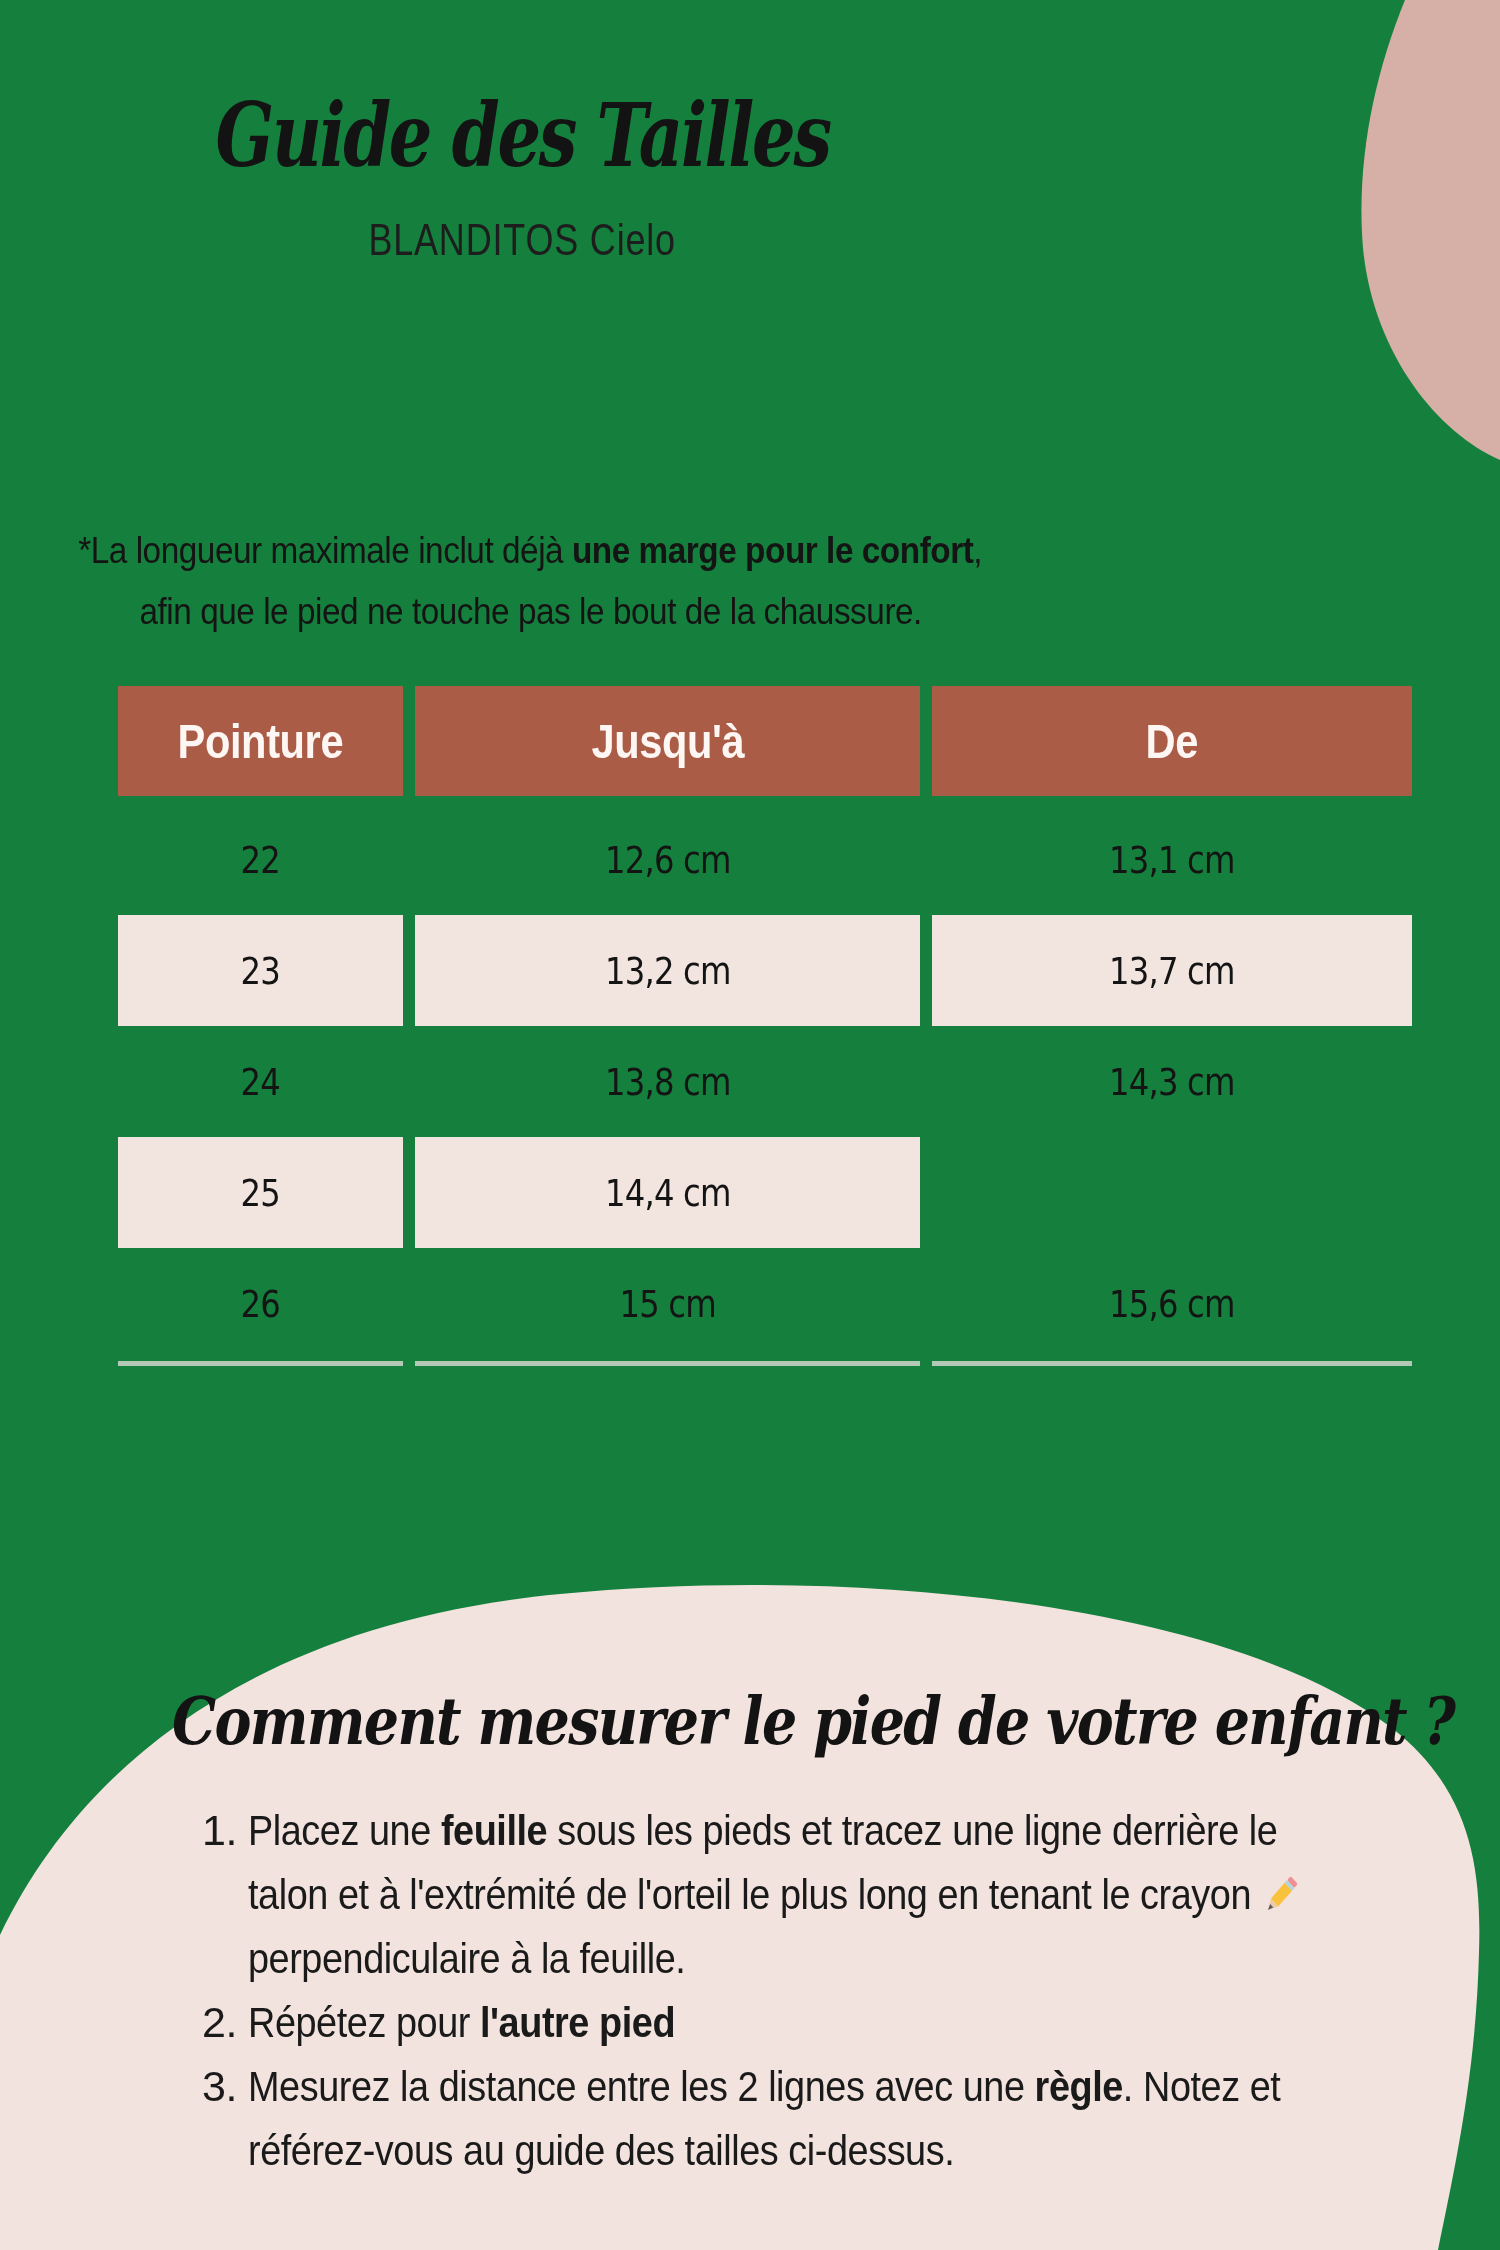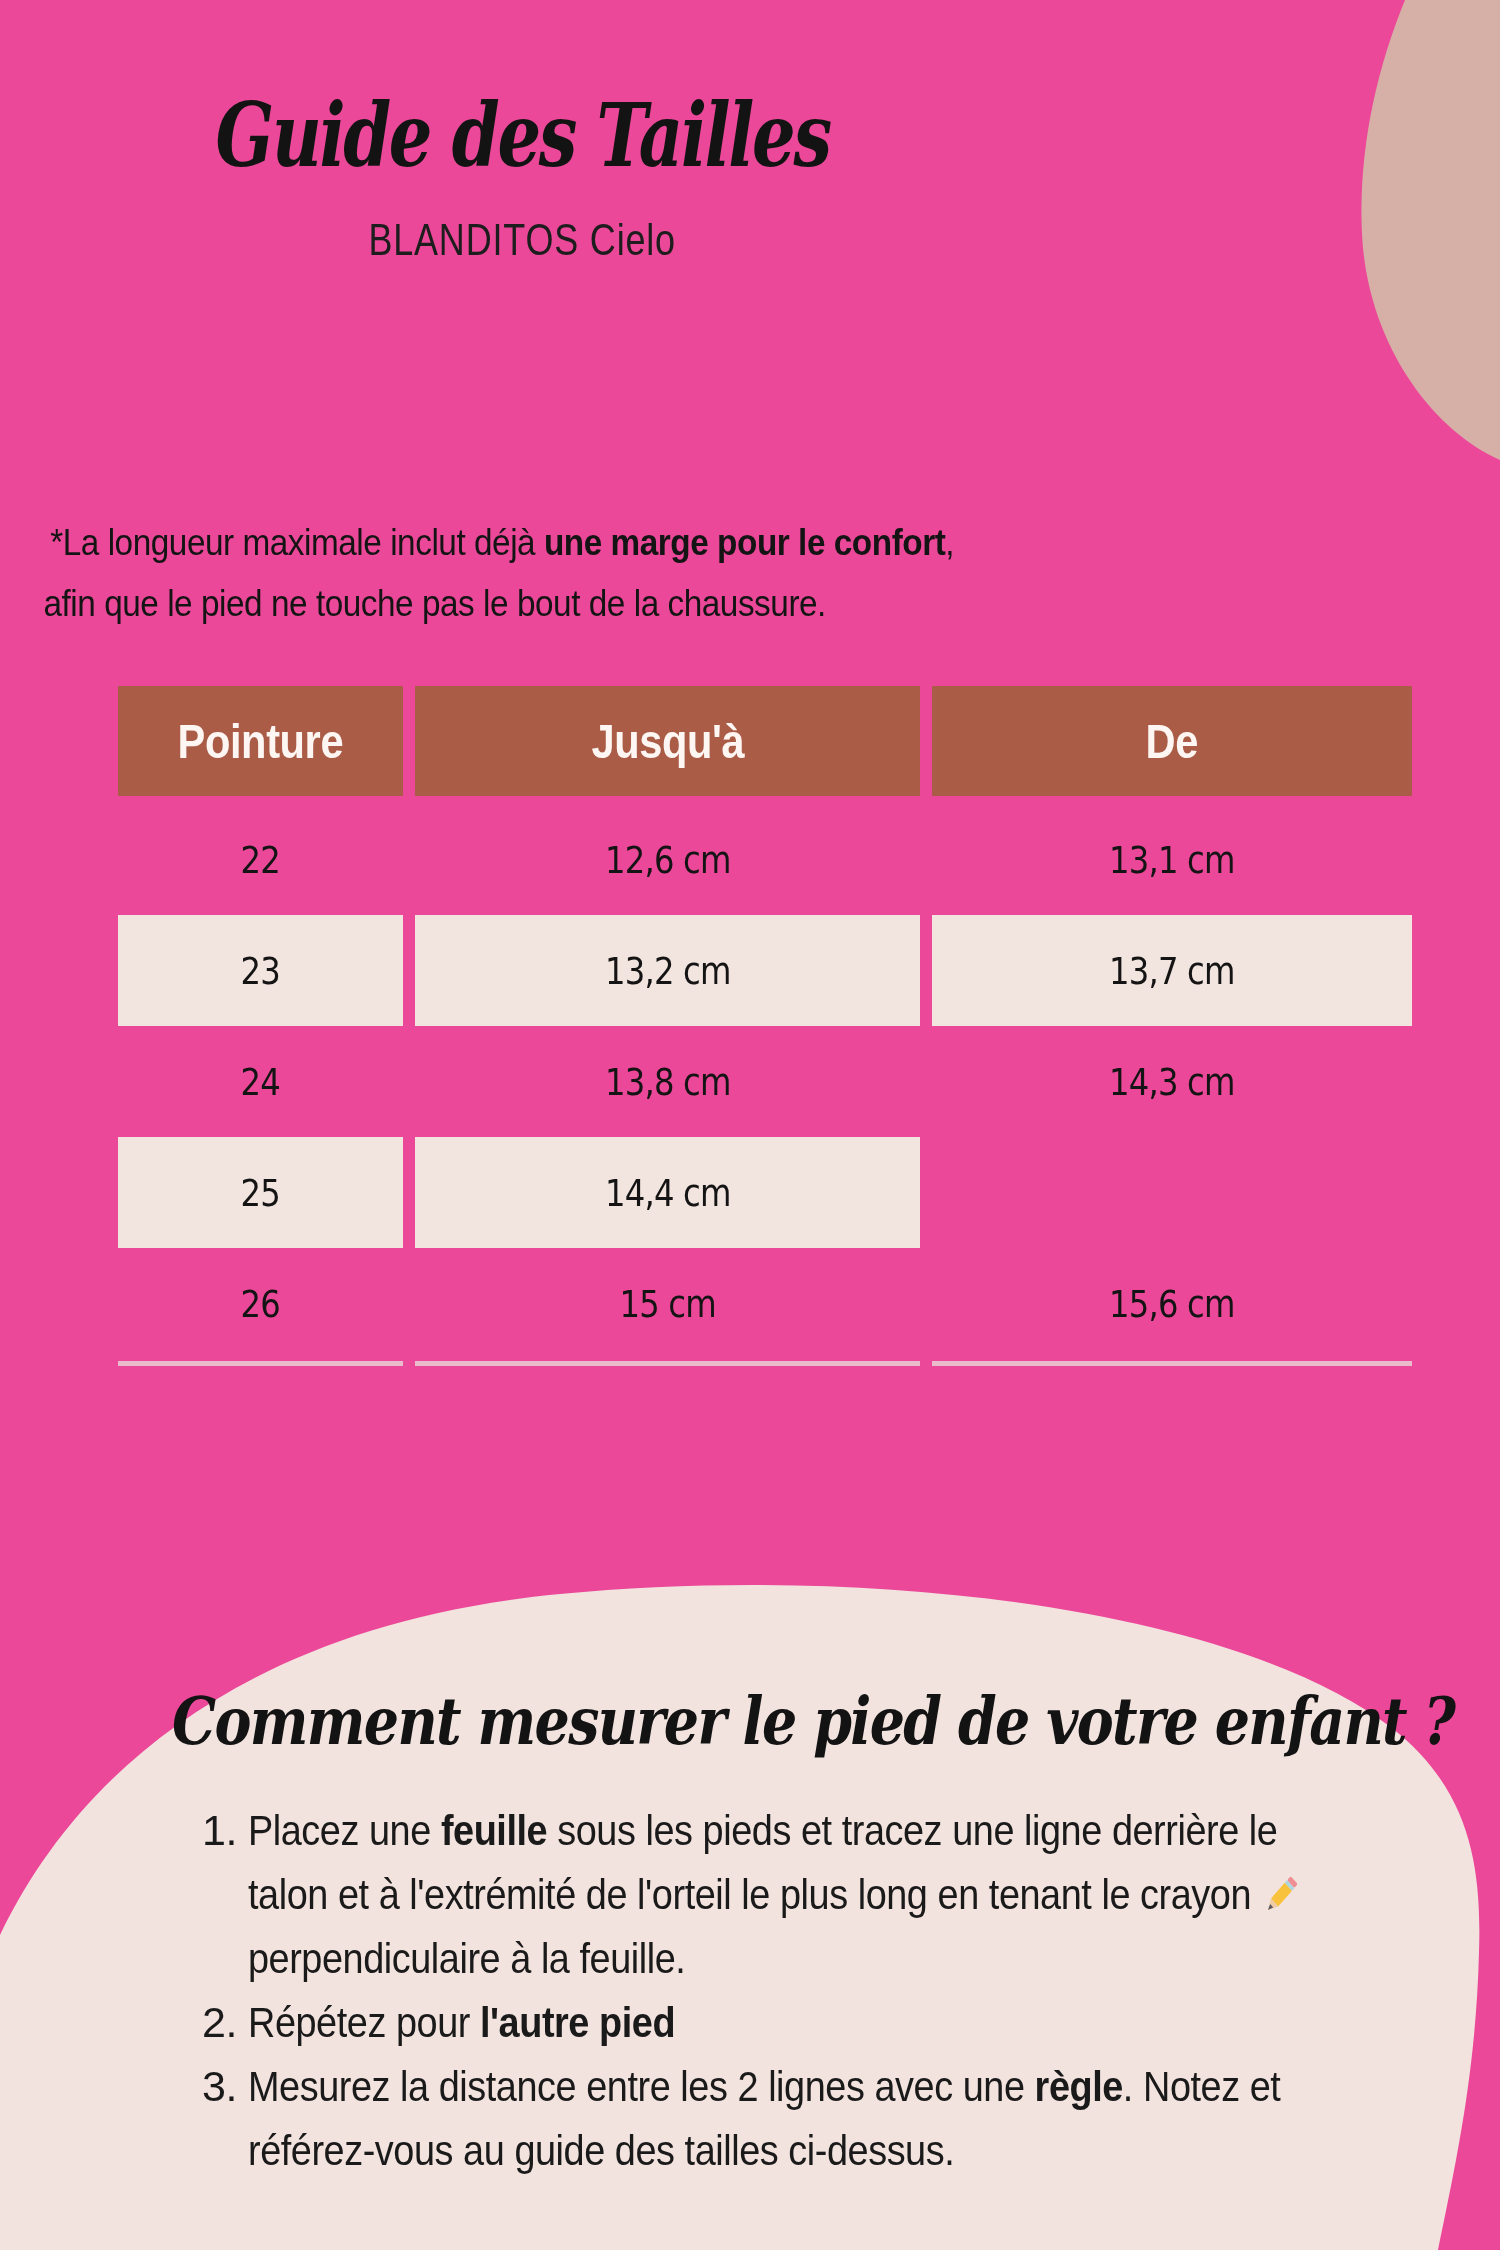--- a/index.html
+++ b/index.html
@@ -3,41 +3,41 @@
 <meta charset="utf-8">
 <style>
   :root{
     --header-bg:#aa5c47;
     --row-alt:#f2e4df;
     --blob-top:#d6b0a6;
     --blob-bottom:#f2e3de;
   }
   html,body{margin:0;padding:0;background:#ffffff;}
   .page{
-    position:relative;width:1500px;height:2250px;background:#ec4899;overflow:hidden;
+    position:relative;width:1500px;height:2250px;background:#15803d;overflow:hidden;
     font-family:"Liberation Sans",sans-serif;color:#161616;
   }
   .bg{position:absolute;left:0;top:0;width:1500px;height:2250px;pointer-events:none;}
   .layer{position:relative;z-index:1;}
 
   
   .cz-c{display:inline-block;transform:scaleX(.85);transform-origin:50% 50%;white-space:nowrap;}
 
   
   .masthead{position:absolute;top:78px;left:0;width:1045px;text-align:center;}
   .masthead h1{
     margin:0;font-family:"DejaVu Serif",serif;font-style:italic;font-weight:700;
     font-size:88px;line-height:1.3;letter-spacing:-3px;color:#131313;
   }
   .title-in{display:inline-block;transform:scaleX(.78);transform-origin:50% 50%;white-space:nowrap;}
   .subtitle{margin-top:22px;font-size:45px;color:#1d1d1d;}
   .subtitle-in{display:inline-block;transform:scaleX(.8);transform-origin:50% 50%;letter-spacing:1px;white-space:nowrap;}
 
   
-  .note{position:absolute;top:512px;left:0;width:1045px;margin:0;
+  .note{position:absolute;top:512px;left:0;width:1045px;margin:8px;text-align:center;
     font-size:37px;line-height:61px;color:#141414;letter-spacing:-.5px;}
   .note strong{font-weight:700;}
   .note .note-line{transform:scaleX(.9);}
 
   
   .size-table{position:absolute;top:686px;left:118px;width:1290px;}
   .thead,.tr,.strips{display:grid;grid-template-columns:285px 505px 480px;column-gap:12px;}
   .th{height:110px;background:var(--header-bg);display:flex;align-items:center;justify-content:center;
       color:#fdf6f2;font-size:49px;font-weight:700;letter-spacing:-.5px;}
   #rows{margin-top:8px;}

